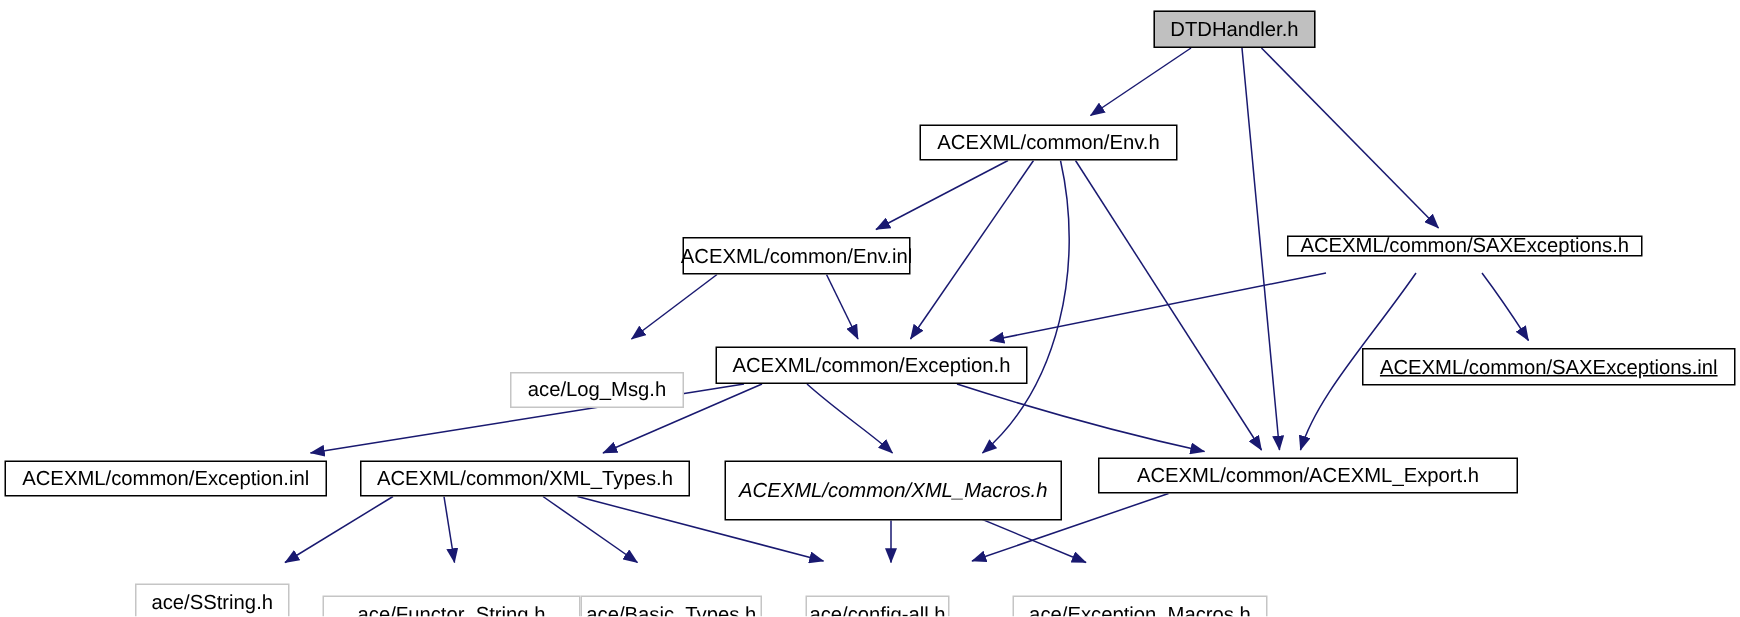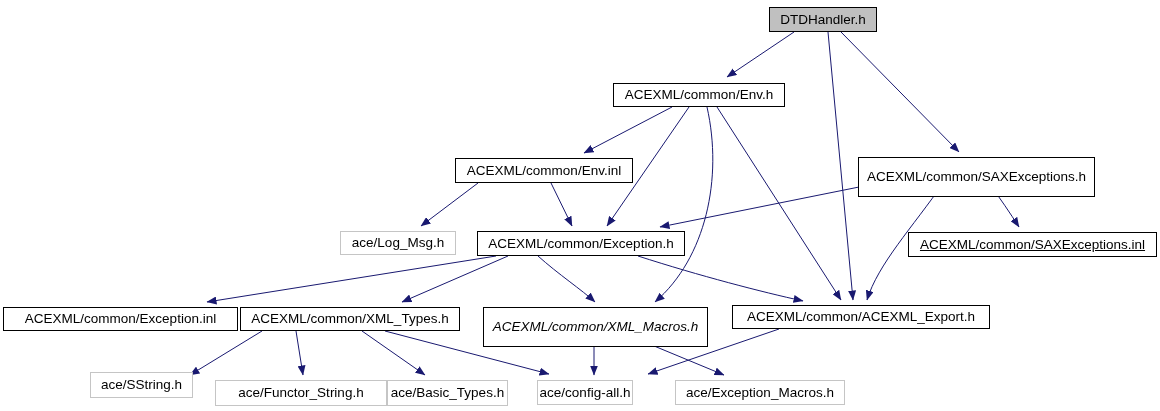--- a/index.html
+++ b/index.html
@@ -36,21 +36,21 @@
     background: #ffffff;
     border: 1px solid #000000;
     color: #000000;
     font-size: 13.5px;
     line-height: 1;
     white-space: nowrap;
     cursor: default;
   }
   .node.internal { cursor: pointer; }
   .node.main { background: #c0c0c0; }
-  .node.external { border-color: #c5c5c5; }
+  .node.external { border-color: #c5c5c5; margin-top: 17px; }
 </style>
 </head>
 <body>
 
 <div class="canvas">
   <svg class="edge-layer" width="1160" height="411" viewBox="0 0 1160 411" xmlns="http://www.w3.org/2000/svg">
     <defs>
       <marker id="arrow" viewBox="0 0 10 8" refX="9.5" refY="4" markerWidth="10" markerHeight="8" orient="auto">
         <path d="M0,0 L10,4 L0,8 z" fill="#191970"></path>
       </marker>
@@ -81,45 +81,45 @@
         <path d="M779,329 L648,374" class="edge" stroke="#191970" marker-end="url(#arrow)"></path>
       </g>
   </svg>
   <div>
       <div class="node main" style="left: 769px; top: 7px; width: 108px; height: 25px;">
         <span>DTDHandler.h</span>
       </div>
       <div class="node internal" style="left: 613px; top: 83px; width: 172px; height: 24px;">
         <span>ACEXML/common/Env.h</span>
       </div>
-      <div class="node internal" style="left: 455px; top: 158px; width: 178px; height: 25px;">
+      <div class="node internal" style="left: 455px; top: 158px; width: 152px; height: 25px;">
         <span>ACEXML/common/Env.inl</span>
       </div>
-      <div class="node internal" style="left: 858px; top: 157px; width: 237px; height: 40px;">
+      <div class="node internal" style="left: 858px; top: 157px; width: 237px; height: 14px;">
         <span>ACEXML/common/SAXExceptions.h</span>
       </div>
       <div class="node external" style="left: 340px; top: 231px; width: 116px; height: 24px;">
         <span>ace/Log_Msg.h</span>
       </div>
       <div class="node internal" style="left: 477px; top: 231px; width: 208px; height: 25px;">
         <span>ACEXML/common/Exception.h</span>
       </div>
       <div class="node internal" style="left: 908px; top: 232px; width: 249px; height: 25px; text-decoration: underline;">
         <span>ACEXML/common/SAXExceptions.inl</span>
       </div>
-      <div class="node internal" style="left: 3px; top: 307px; width: 235px; height: 24px;">
+      <div class="node internal" style="left: 3px; top: 307px; width: 215px; height: 24px;">
         <span>ACEXML/common/Exception.inl</span>
       </div>
       <div class="node internal" style="left: 240px; top: 307px; width: 220px; height: 24px;">
         <span>ACEXML/common/XML_Types.h</span>
       </div>
       <div class="node internal" style="left: 483px; top: 307px; width: 225px; height: 40px; font-style: italic;">
         <span>ACEXML/common/XML_Macros.h</span>
       </div>
-      <div class="node internal" style="left: 732px; top: 305px; width: 258px; height: 24px;">
+      <div class="node internal" style="left: 732px; top: 305px; width: 280px; height: 24px;">
         <span>ACEXML/common/ACEXML_Export.h</span>
       </div>
       <div class="node external" style="left: 90px; top: 372px; width: 103px; height: 26px;">
         <span>ace/SString.h</span>
       </div>
       <div class="node external" style="left: 215px; top: 380px; width: 172px; height: 26px;">
         <span>ace/Functor_String.h</span>
       </div>
       <div class="node external" style="left: 387px; top: 380px; width: 121px; height: 26px;">
         <span>ace/Basic_Types.h</span>

